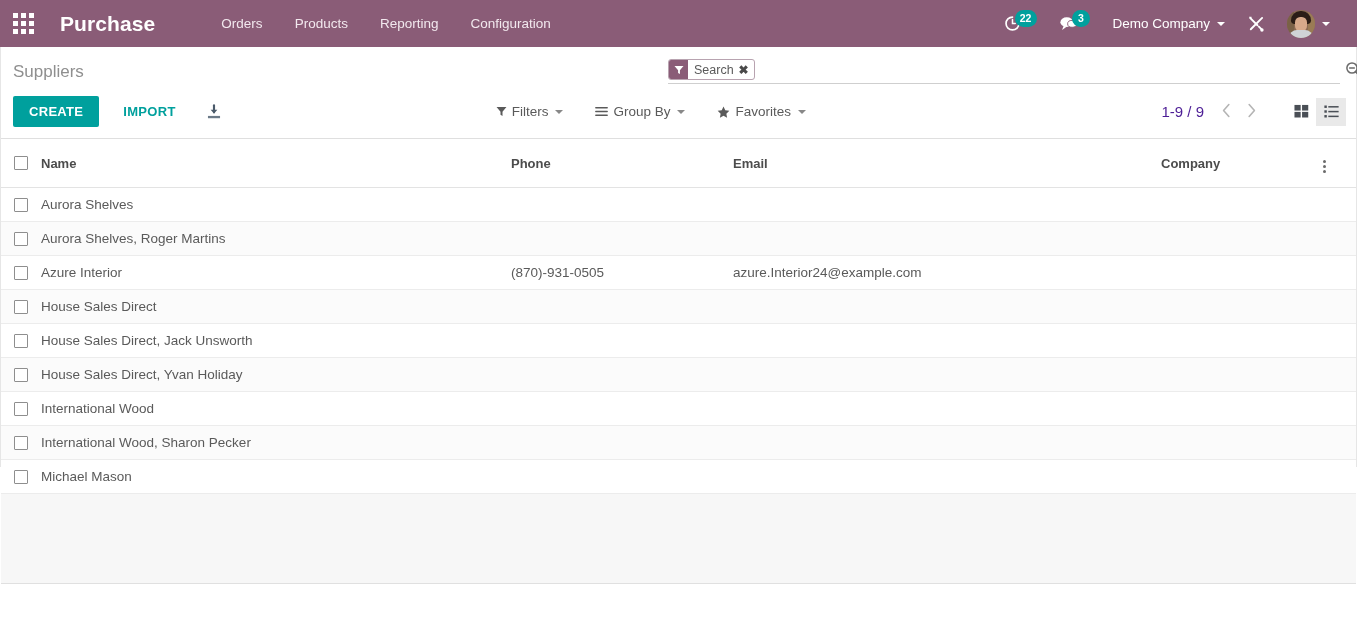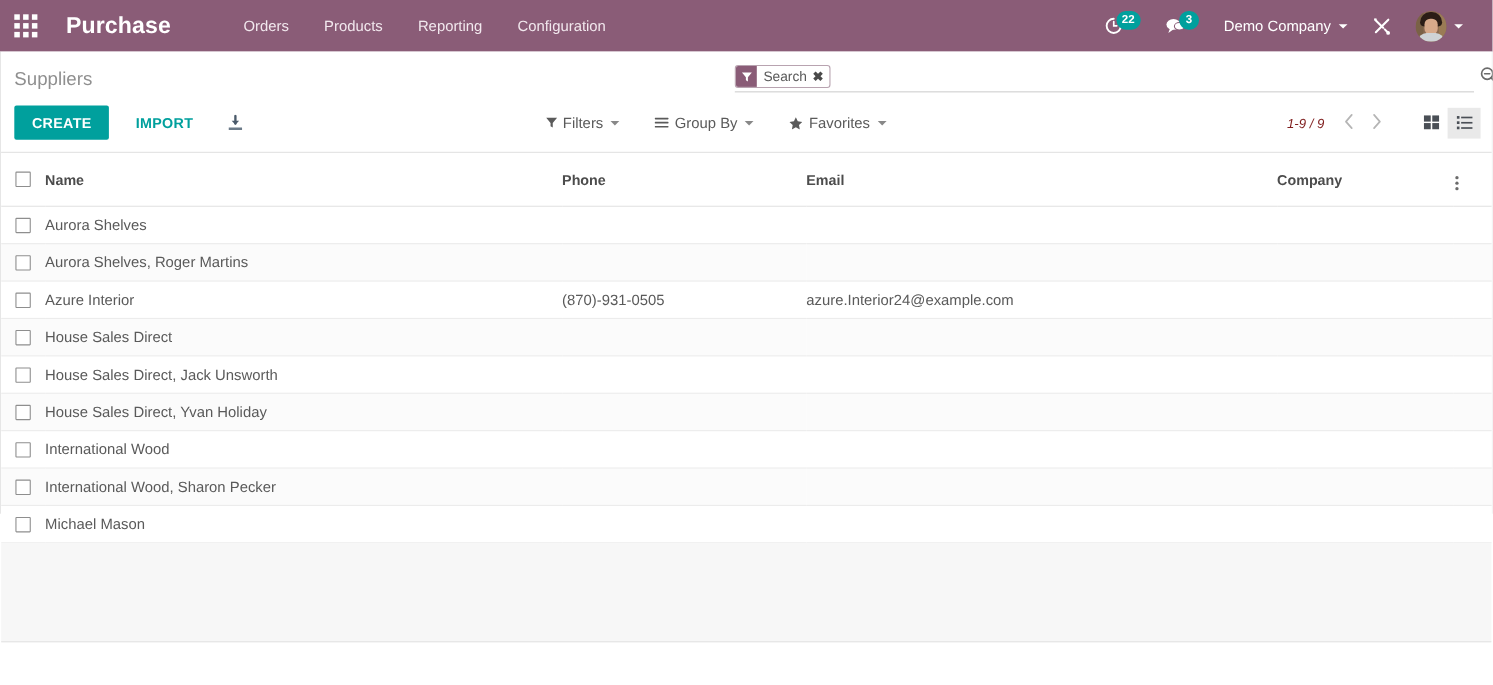--- a/index.html
+++ b/index.html
@@ -291,25 +291,24 @@
   }
   .dropdown-toggle .dt-icon { margin-right: 5px; display: inline-flex; align-items: center; }
   .dropdown-toggle .caret-down { color: #888; }
 
   .pager-area {
     margin-left: auto;
     display: flex;
     align-items: center;
   }
   .pager-count {
-    font-size: 12px;
-    color: #7f1d1d;
+    font-size: 15px;
+    color: #4c1d95;
     white-space: nowrap;
     padding-right: 10px;
-    font-style: italic;
   }
   .pager-btn {
     background: transparent;
     border: none;
     color: #b5b5b5;
     cursor: pointer;
     padding: 2px 7px;
     font-size: 17px;
     line-height: 1;
   }

